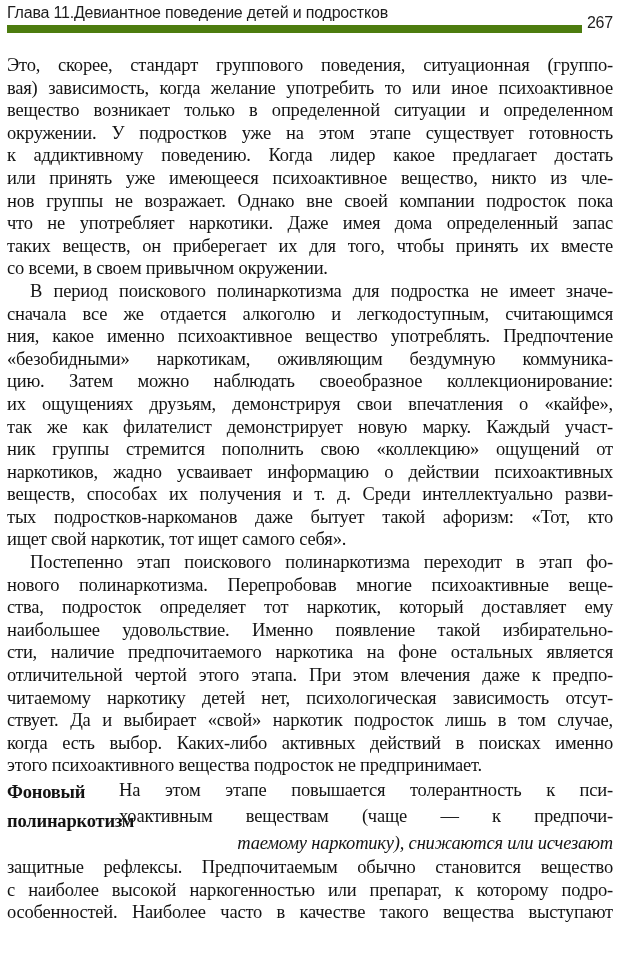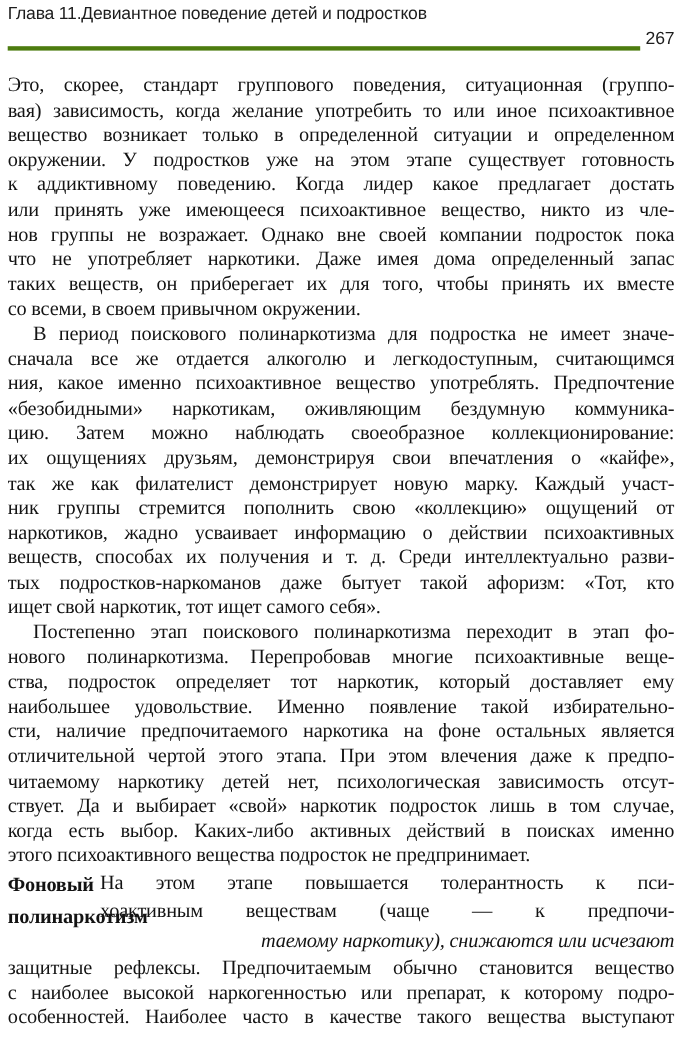--- a/index.html
+++ b/index.html
@@ -16,22 +16,22 @@
   .header {
     display: flex;
     align-items: flex-end;
     font-family: "Liberation Sans", sans-serif;
     font-size: 16px;
     color: #1d1d1d;
     letter-spacing: -0.2px;
   }
   .header .title-wrap {
     flex: 1;
-    border-bottom: 4px solid #4d7c0f;
-    padding-bottom: 20px;
+    border-bottom: 8px solid #4d7c0f;
+    padding-bottom: 3px;
     white-space: nowrap;
   }
   .header .pagenum {
     padding-left: 5px;
     padding-bottom: 1px;
   }
 
   
   .body-text {
     margin-top: 21px;
@@ -54,21 +54,21 @@
   .defsection .term {
     position: absolute;
     left: 0; top: 1px;
     font-weight: bold;
     font-size: 18.5px;
     line-height: 29px;
     letter-spacing: -0.2px;
   }
   .defline { line-height: 22.6px; }
   .defline.tall { line-height: 26.4px; }
-  .defline.ind { margin-left: 84px; font-family: Liberation Serif, serif; }
+  .defline.ind { margin-left: 112px; font-family: Liberation Serif, serif; }
   .defline.jl { text-align: justify; text-align-last: justify; }
   .defline.rl { text-align: right; font-style: italic; }
 </style>
 </head>
 <body>
 
 <div class="page">
 
   <div class="header">
     <span class="title-wrap">Глава 11.Девиантное поведение детей и подростков</span>

